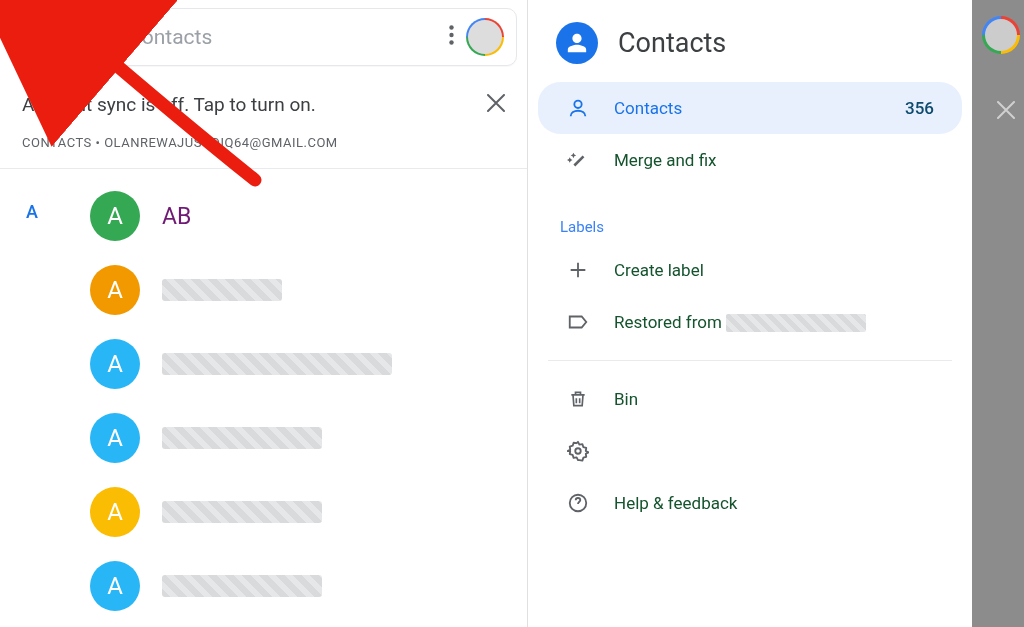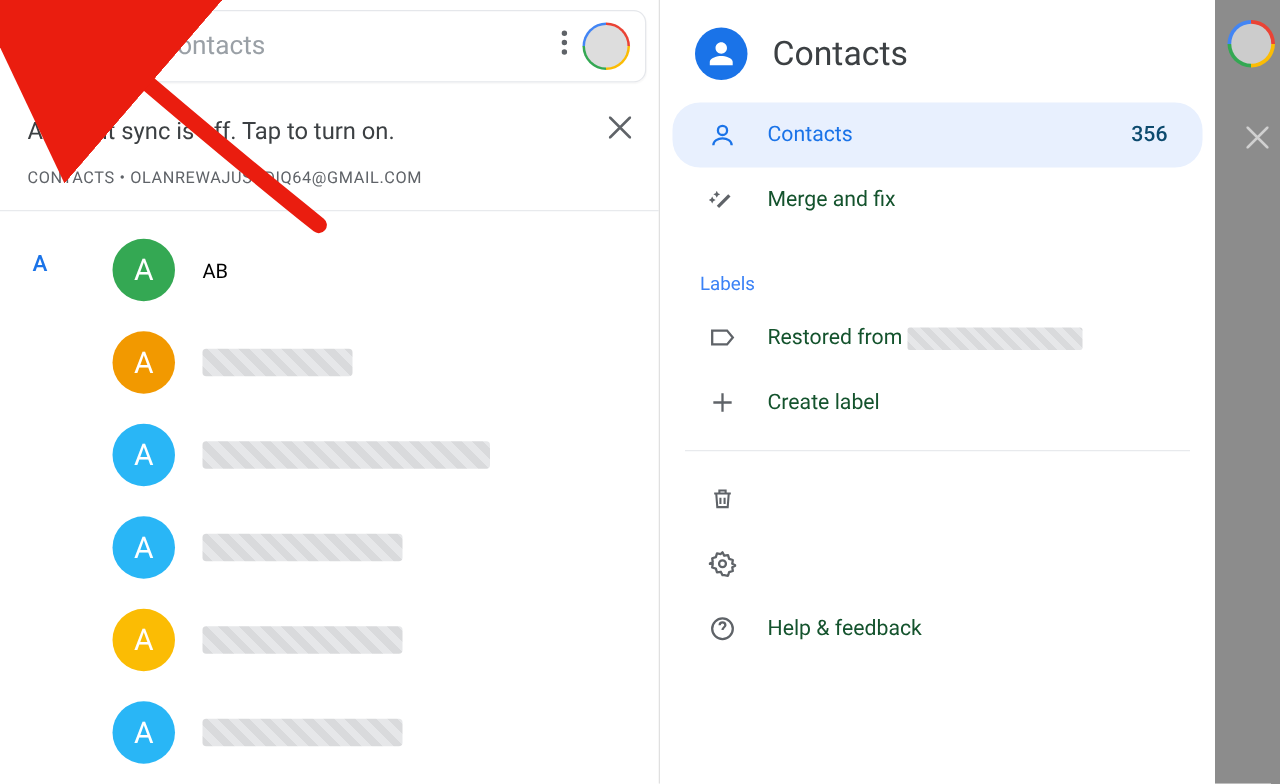--- a/index.html
+++ b/index.html
@@ -86,21 +86,21 @@
   }
   .contact-avatar{
     width:50px;height:50px;border-radius:50%;
     display:flex;align-items:center;justify-content:center;
     color:#fff;font-size:24px;font-weight:400;
   }
   .c-green{background:#34a853;}
   .c-orange{background:#f29900;}
   .c-cyan{background:#29b6f6;}
   .c-yellow{background:#fbbc04;}
-  .contact-name{font-size:16px;color:#000000;}
+  .contact-name{font-size:23px;color:#701a75;}
   .blurred{
     width:160px;height:22px;border-radius:3px;
     background:
       repeating-linear-gradient(45deg,#d9dadc 0 6px,#e6e7e9 6px 12px);
     filter:blur(0.6px);
   }
   .blurred.wide{width:230px;}
   .blurred.short{width:120px;}
 
   
@@ -245,46 +245,47 @@
           </svg>
       </div>
       <span class="lbl">Merge and fix</span>
     </div>
 
     <div class="section-gap"></div>
     <div class="labels-header">Labels</div>
 
     <div class="nav-item">
       <div class="nav-icon">
+        <svg width="22" height="22" viewBox="0 0 24 24" stroke="#5f6368" stroke-width="2">
+            <path d="M12 4v16M4 12h16"></path>
+          </svg>
+      </div>
+      <span class="lbl">Create label</span>
+    </div>
+
+    <div class="nav-item">
+      <div class="nav-icon">
         <svg width="22" height="22" viewBox="0 0 24 24" fill="none" stroke="#5f6368" stroke-width="2">
             <path d="M3 6h13l5 6-5 6H3z"></path>
           </svg>
       </div>
       <span class="lbl">
         <span>Restored from</span><span class="blr-small"></span>
       </span>
     </div>
 
-    <div class="nav-item">
-      <div class="nav-icon">
-        <svg width="22" height="22" viewBox="0 0 24 24" stroke="#5f6368" stroke-width="2">
-            <path d="M12 4v16M4 12h16"></path>
-          </svg>
-      </div>
-      <span class="lbl">Create label</span>
-    </div>
-
     <div class="hr"></div>
 
     <div class="nav-item">
       <div class="nav-icon">
         <svg width="20" height="20" viewBox="0 0 24 24" fill="none" stroke="#5f6368" stroke-width="2">
             <path d="M4 7h16M9 7V4h6v3M6 7l1 13h10l1-13M10 11v6M14 11v6"></path>
           </svg>
       </div>
+      <span class="lbl">Bin</span>
     </div>
 
     <div class="nav-item">
       <div class="nav-icon">
         <svg width="22" height="22" viewBox="0 0 24 24" fill="none" stroke="#5f6368" stroke-width="2">
             <circle cx="12" cy="12" r="3"></circle>
             <path d="M12 2l1.5 3 3.3-.5 1 3.2 3.2 1-.5 3.3 3 1.5-3 1.5.5 3.3-3.2 1-1 3.2-3.3-.5L12 22l-1.5-3-3.3.5-1-3.2-3.2-1 .5-3.3L.5 12l3-1.5-.5-3.3 3.2-1 1-3.2 3.3.5L12 2z" stroke-linejoin="round"></path>
           </svg>
       </div>
     </div>

